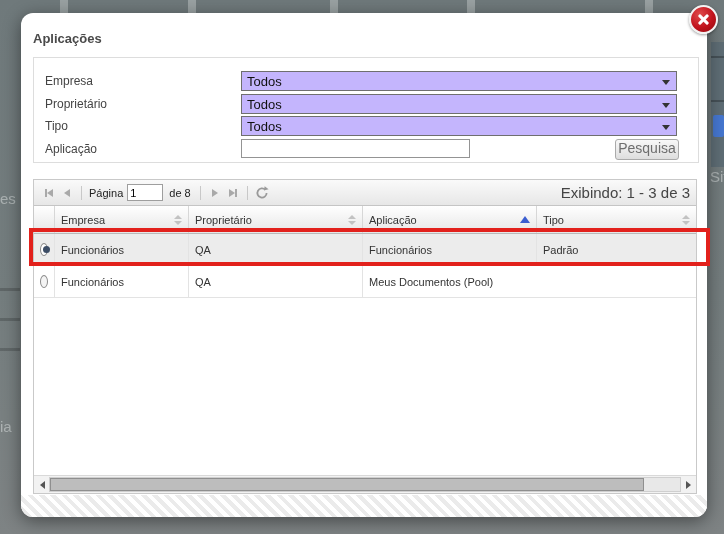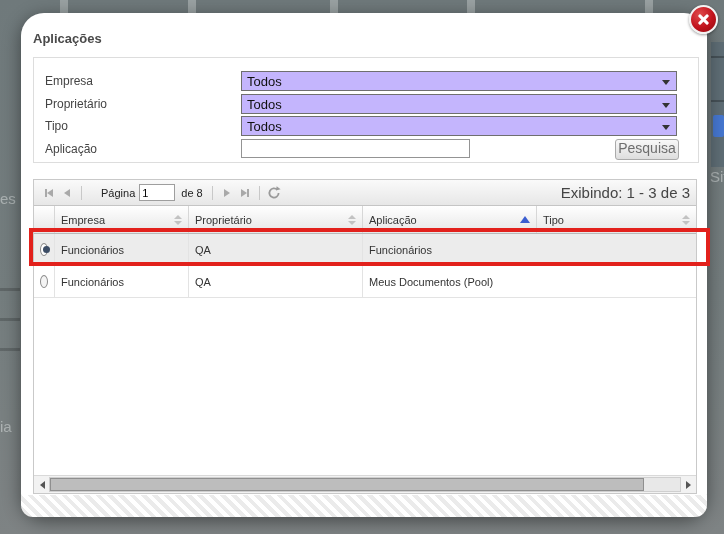--- a/index.html
+++ b/index.html
@@ -10,21 +10,21 @@
   
   .bg-stripe{position:absolute;top:0;height:14px;width:8px;background:rgba(205,210,210,.45);}
   .bg-frag{position:absolute;color:rgba(225,229,229,.5);font-size:15px;}
   .bg-line{position:absolute;left:0;width:20px;height:3px;background:rgba(0,0,0,.18);}
   .bg-rightband{position:absolute;left:711px;top:42px;width:13px;height:125px;background:#5e6d75;}
   .bg-rightband .rb-line{position:absolute;left:0;width:13px;height:2px;background:rgba(0,0,0,.25);}
   .bg-bluemark{position:absolute;left:713px;top:115px;width:11px;height:22px;background:#4677d0;border-radius:2px;}
 
   
   .modal{position:absolute;left:21px;top:13px;width:686px;height:504px;background:#fff;
-    border-radius:23px;box-shadow:0 4px 18px rgba(0,0,0,.45);}
+    border-radius:12px;box-shadow:0 4px 18px rgba(0,0,0,.45);}
   .modal-title{position:absolute;left:12px;top:18px;font-size:13px;font-weight:bold;color:#4a4a4a;}
 
   .close-btn{position:absolute;top:-8px;right:-11px;width:25px;height:25px;border-radius:50%;
     background:radial-gradient(circle at 35% 30%,#e04b4b 0%,#c1121c 55%,#8f0a10 100%);
     border:2px solid #f2f2f2;box-shadow:0 1px 3px rgba(0,0,0,.4);cursor:pointer;}
   .close-btn .bar{position:absolute;left:11px;top:6px;width:3px;height:13px;background:#fff;border-radius:1px;}
   .close-btn .b1{transform:rotate(45deg);}
   .close-btn .b2{transform:rotate(-45deg);}
 
   
@@ -44,21 +44,21 @@
   .grid{position:absolute;left:12px;top:166px;width:664px;height:315px;border:1px solid #c9c9c9;
     background:#fff;display:flex;flex-direction:column;box-sizing:border-box;}
   .toolbar{height:25px;flex:0 0 25px;background:linear-gradient(180deg,#fafafa,#e7e7e7);
     border-bottom:1px solid #c5c5c5;display:flex;align-items:center;padding:0 6px;font-size:11px;color:#222;}
   .tb-btn{width:16px;height:16px;display:flex;align-items:center;justify-content:center;cursor:pointer;margin:0 1px;}
   .tri{width:0;height:0;border-top:4px solid transparent;border-bottom:4px solid transparent;}
   .tri-l{border-right:6px solid #a9a9a9;}
   .tri-r{border-left:6px solid #a9a9a9;}
   .tb-bar{width:2px;height:8px;background:#a9a9a9;}
   .tb-sep{width:1px;height:14px;background:#c8c8c8;margin:0 5px;}
-  .page-label{margin:0 4px 0 14px;}
+  .page-label{margin:0 4px 0 2px;}
   .page-input{width:30px;height:15px;border:1px solid #9e9e9e;font-size:11px;padding:0 2px;font-family:inherit;}
   .of-label{margin:0 4px 0 6px;}
   .tb-status{margin-left:auto;font-size:15px;color:#454545;}
 
   .hdr{height:27px;flex:0 0 27px;background:linear-gradient(180deg,#ffffff,#e6e6e6);
     border-bottom:1px solid #b9b9b9;display:flex;font-size:11px;color:#333;}
   .hcell{display:flex;align-items:center;padding:0 6px;border-right:1px solid #d7d7d7;box-sizing:border-box;cursor:pointer;}
   .hcell:last-child{border-right:none;}
   .hcell .htext{flex:1;}
   .sort-pair{display:flex;flex-direction:column;gap:2px;margin-left:4px;}
@@ -215,20 +215,21 @@
         </div>
       </div>
 
       <div class="row sel">
         <div class="cell c0">
             <span class="radio on"></span>
           </div>
         <div class="cell c1">Funcionários</div>
         <div class="cell c2">QA</div>
         <div class="cell c3">Funcionários</div>
+        <div class="cell c4">Padrão</div>
       </div>
       <div class="row">
         <div class="cell c0">
             <span class="radio"></span>
           </div>
         <div class="cell c1">Funcionários</div>
         <div class="cell c2">QA</div>
         <div class="cell c4">Meus Documentos (Pool)</div>
       </div>
 

